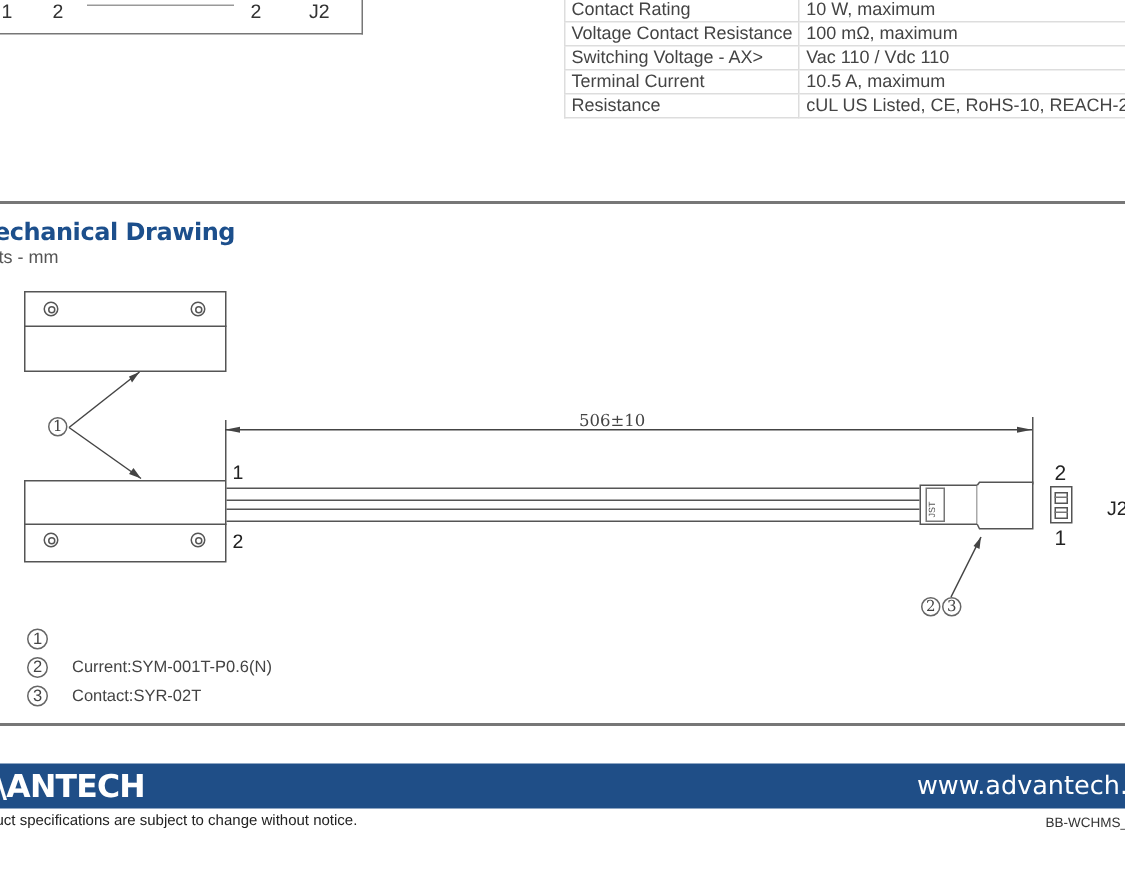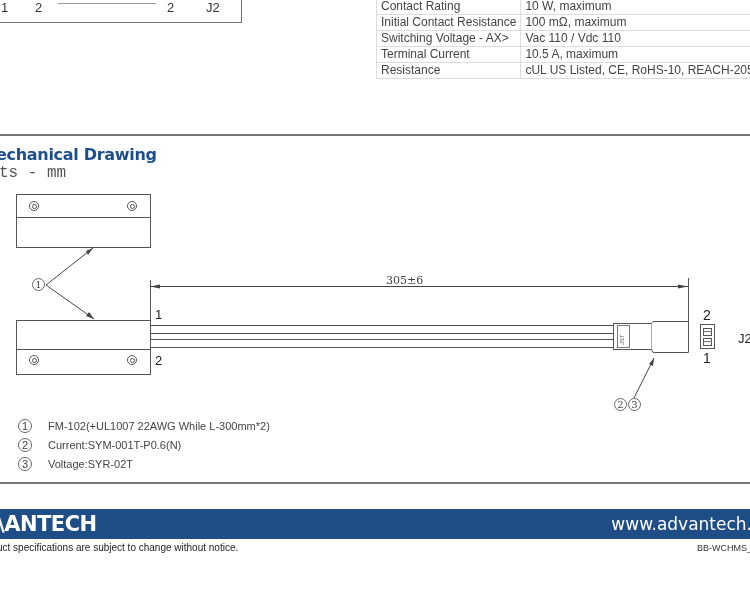--- a/index.html
+++ b/index.html
@@ -19,21 +19,21 @@
                 font-family: "Liberation Sans", sans-serif; color: #444; }
   .spec-table td { border: 1px solid #ddd; padding: 0 4px; height: 15px; line-height: 15px;
                    white-space: nowrap; }
   .spec-table td.k { width: 119px; }
   .spec-table td.v { width: 200px; }
 
   .hr { left: 0; width: 750px; height: 2px; background: #777; }
 
   .title { left: -4px; top: 145px; font-size: 16px; font-weight: bold; color: #1c4f8c;
            font-family: "DejaVu Sans", sans-serif; letter-spacing: -0.3px; }
-  .units { left: -1px; top: 164px; font-size: 16px; color: #555; font-family: Liberation Mono, monospace; }
+  .units { left: -1px; top: 164px; font-size: 12px; color: #555; }
 
   .rect { border: 1px solid #555; background: #fff; box-sizing: border-box; }
   .screw { width: 10px; height: 10px; border-radius: 50%; border: 1px solid #555;
            box-sizing: border-box; display: flex; align-items: center; justify-content: center; }
   .screw::after { content: ""; width: 5px; height: 5px; border-radius: 50%; border: 1px solid #555;
                   box-sizing: border-box; }
 
   .callout { border: 1px solid #666; border-radius: 50%; width: 13px; height: 13px;
              box-sizing: border-box; font-size: 10px; line-height: 11px; text-align: center;
              color: #444; font-family: "DejaVu Serif", serif; }
@@ -65,21 +65,21 @@
 <div class="abs wire-lbl" style="left:167px;">2</div>
 <div class="abs wire-lbl" style="left:206px;">J2</div>
 
 <table class="abs spec-table">
   <tbody>
     <tr>
       <td class="k">Contact Rating</td>
       <td class="v">10 W, maximum</td>
     </tr>
     <tr>
-      <td class="k">Initial Contact Resistance</td>
+      <td class="k">Voltage Contact Resistance</td>
       <td class="v">100 mΩ, maximum</td>
     </tr>
     <tr>
       <td class="k">Switching Voltage - AX&gt;</td>
       <td class="v">Vac 110 / Vdc 110</td>
     </tr>
     <tr>
       <td class="k">Terminal Current</td>
       <td class="v">10.5 A, maximum</td>
     </tr>
@@ -136,44 +136,43 @@
     <rect x="700.5" y="324.5" width="14" height="24" fill="#fff" stroke="#555" stroke-width="1"></rect>
     <rect x="703.5" y="328.5" width="8" height="7" fill="#fff" stroke="#555" stroke-width="1"></rect>
     <rect x="703.5" y="338.5" width="8" height="7" fill="#fff" stroke="#555" stroke-width="1"></rect>
     <line x1="703" y1="331.5" x2="712" y2="331.5" stroke="#777" stroke-width="1"></line>
     <line x1="703" y1="341.5" x2="712" y2="341.5" stroke="#777" stroke-width="1"></line>
   </svg>
 
   <div class="abs" style="left:619px;top:328px;font-size:6px;color:#555;transform:rotate(-90deg);transform-origin:left top;top:345px;">JST</div>
 
   <div class="abs callout" style="left:32px;top:278px;">1</div>
-  <div class="abs dim" style="left:386px;top:274px;">305±6</div>
+  <div class="abs dim" style="left:386px;top:274px;">506±10</div>
 
   <div class="abs pin-lbl" style="left:155px;top:307px;">1</div>
   <div class="abs pin-lbl" style="left:155px;top:353px;">2</div>
 
   <div class="abs pin-lbl" style="left:703px;top:307px;font-size:14px;">2</div>
   <div class="abs pin-lbl" style="left:703px;top:350px;font-size:14px;">1</div>
   <div class="abs pin-lbl" style="left:738px;top:331px;">J2</div>
 
   <div class="abs callout" style="left:614px;top:398px;">2</div>
   <div class="abs callout" style="left:628px;top:398px;">3</div>
 </div>
 
 <div class="abs legend-row" style="top:419px;">
   <span class="num">1</span>
-  <span>FM-102(+UL1007 22AWG While L-300mm*2)</span>
 </div>
 <div class="abs legend-row" style="top:438px;">
   <span class="num">2</span>
   <span>Current:SYM-001T-P0.6(N)</span>
 </div>
 <div class="abs legend-row" style="top:457px;">
   <span class="num">3</span>
-  <span>Voltage:SYR-02T</span>
+  <span>Contact:SYR-02T</span>
 </div>
 
 <div class="abs hr" style="top:482px;"></div>
 
 <div class="abs footer-band"></div>
 <div class="abs brand">\ANTECH</div>
 <div class="abs url">www.advantech.</div>
 <div class="abs disclaimer">uct specifications are subject to change without notice.</div>
 <div class="abs docid">BB-WCHMS_</div>
 

